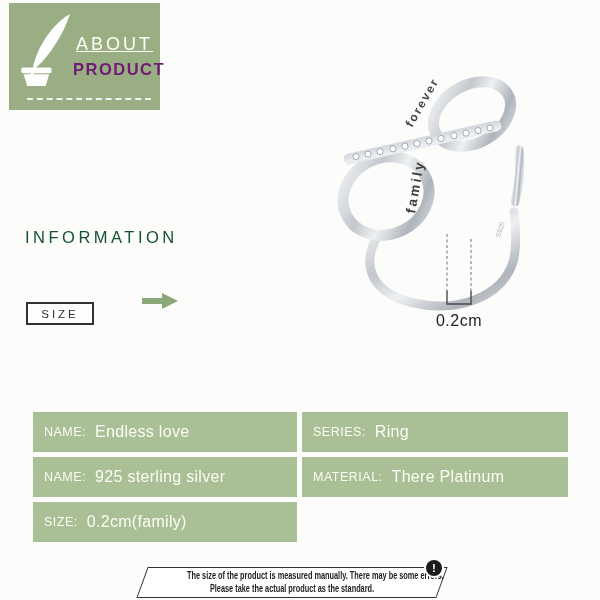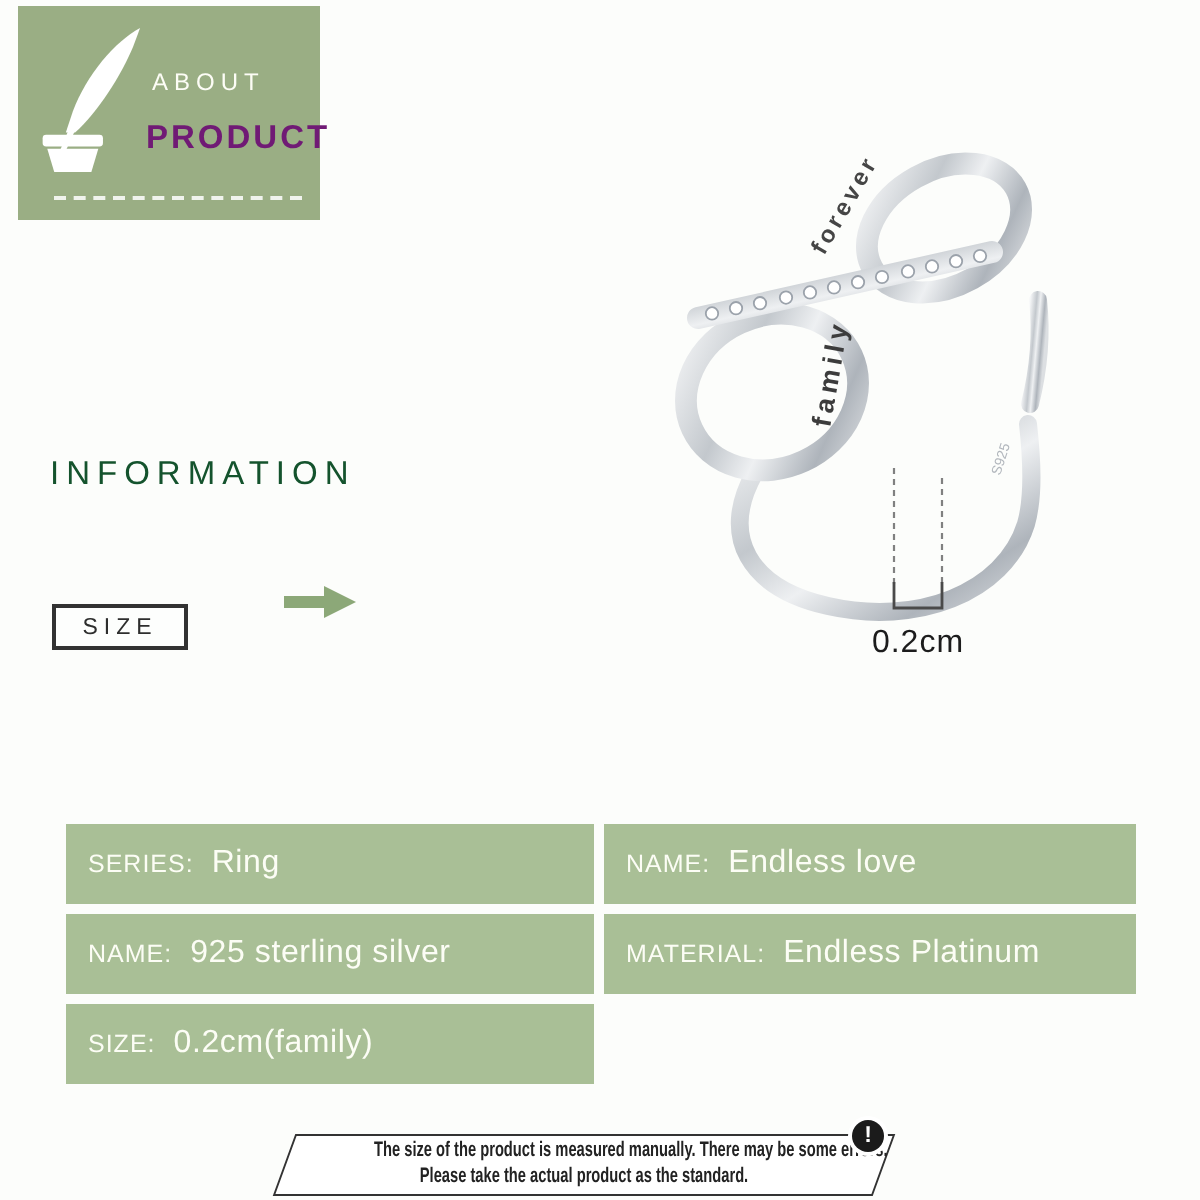--- a/index.html
+++ b/index.html
@@ -3,21 +3,21 @@
 <meta charset="utf-8">
 <style>
   html,body{margin:0;padding:0;}
   .page{
     position:relative;width:600px;height:600px;overflow:hidden;
     background:#fcfdfb;font-family:"Liberation Sans",sans-serif;
   }
   
   .badge{position:absolute;left:9px;top:3px;width:151px;height:107px;background:#9aae84;}
   .badge svg{position:absolute;left:10px;top:11px;}
-  .badge-l1{position:absolute;left:67px;top:31px;color:#fdfdf6;font-size:12px;letter-spacing:3px;}
+  .badge-l1{position:absolute;left:67px;top:31px;color:#fdfdf6;font-size:18px;letter-spacing:3px;text-decoration:underline;}
   .badge-l2{position:absolute;left:64px;top:57px;color:#701a75;font-size:16.5px;font-weight:bold;letter-spacing:1.5px;}
   .badge-dash{position:absolute;left:18px;right:9px;top:95px;border-top:2px dashed rgba(255,255,255,.85);}
   
   .info-heading{position:absolute;left:25px;top:228px;font-size:16.5px;letter-spacing:3.5px;font-weight:500;color:#14532d;}
   .size-box{position:absolute;left:26px;top:254px;width:64px;height:19px;border:2px solid #323232;
     display:flex;align-items:center;justify-content:center;font-size:11.5px;letter-spacing:3px;color:#2e2e2e;background:#fdfefd;margin-top:48px;}
   .arrow{position:absolute;left:140px;top:290px;}
   
   .spec-table{position:absolute;left:33px;top:412px;width:535px;display:grid;
     grid-template-columns:264px 266px;column-gap:5px;row-gap:5px;}
@@ -100,34 +100,34 @@
   <div class="info-heading">INFORMATION</div>
   <div class="size-box">
     <span>SIZE</span>
   </div>
   <svg class="arrow" width="40" height="22" viewBox="0 0 40 22">
     <polygon points="2,8 22,8 22,3 38,11 22,19 22,14 2,14" fill="#8ca878"></polygon>
   </svg>
 
   <div class="spec-table">
     <div class="spec-cell">
+      <span class="spec-label">NAME:</span>
+      <span class="spec-value">Endless love</span>
+    </div>
+    <div class="spec-cell">
       <span class="spec-label">SERIES:</span>
       <span class="spec-value">Ring</span>
-    </div>
-    <div class="spec-cell">
-      <span class="spec-label">NAME:</span>
-      <span class="spec-value">Endless love</span>
     </div>
     <div class="spec-cell">
       <span class="spec-label">NAME:</span>
       <span class="spec-value">925 sterling silver</span>
     </div>
     <div class="spec-cell">
       <span class="spec-label">MATERIAL:</span>
-      <span class="spec-value">Endless Platinum</span>
+      <span class="spec-value">There Platinum</span>
     </div>
     <div class="spec-cell">
       <span class="spec-label">SIZE:</span>
       <span class="spec-value">0.2cm(family)</span>
     </div>
   </div>
 
   <div class="disc-box"></div>
   <div class="disc-text">
     <div class="disc-line">The size of the product is measured manually. There may be some errors.</div>

